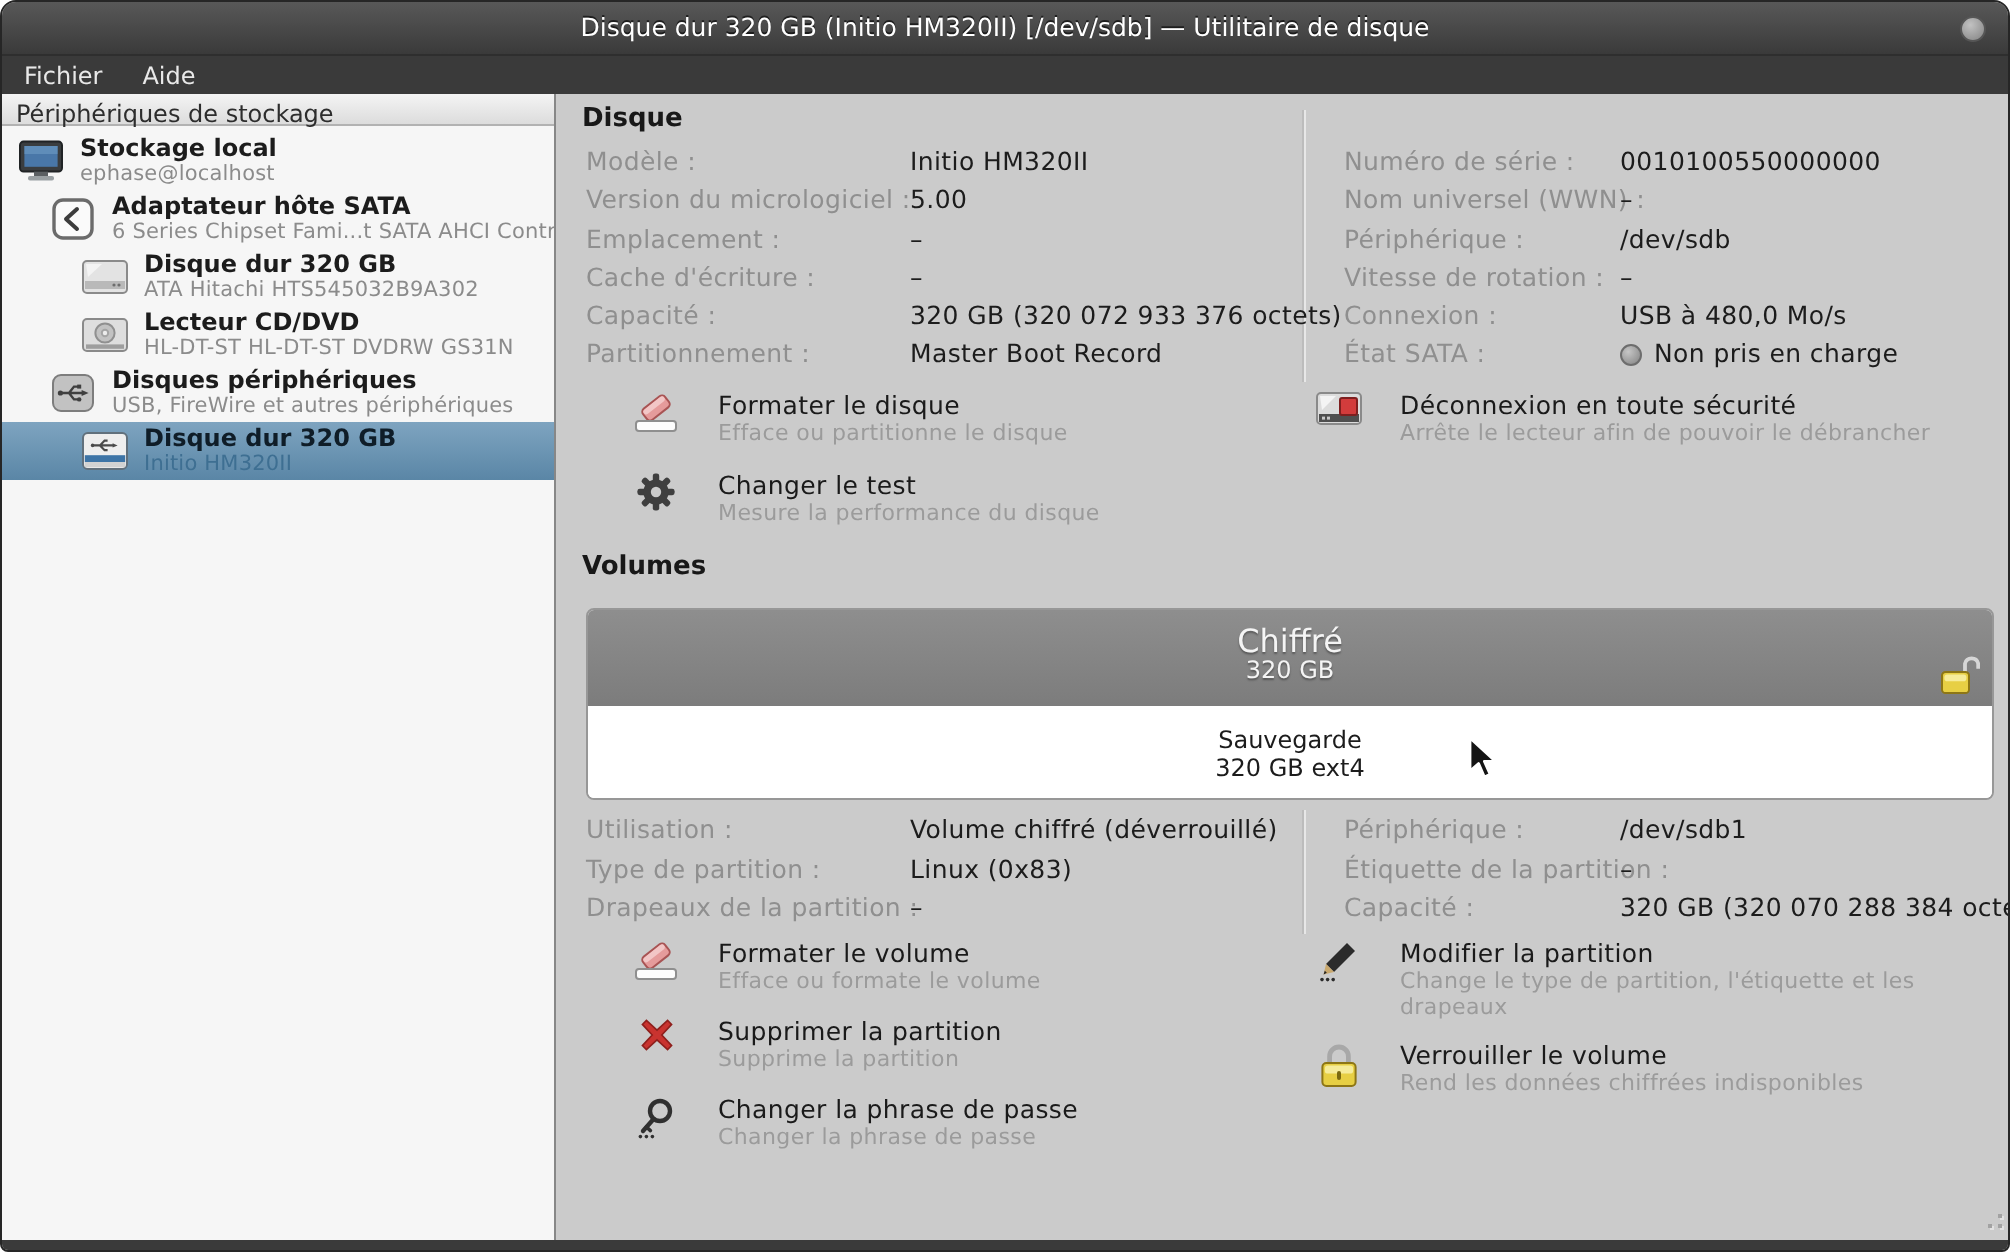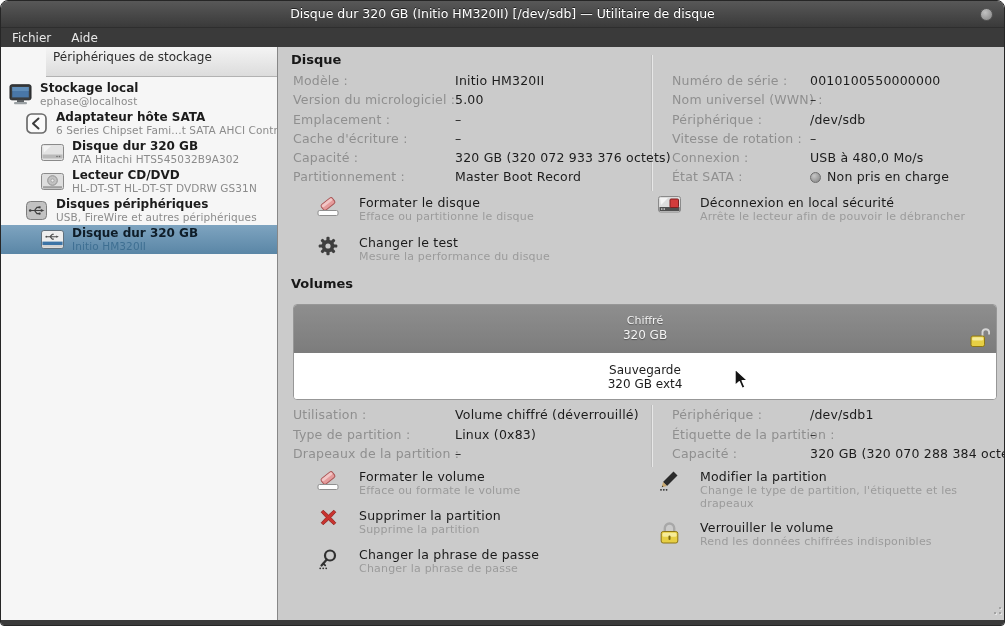--- a/index.html
+++ b/index.html
@@ -19,22 +19,22 @@
     background:radial-gradient(circle at 38% 32%,#c2c2c2,#828282);border:1px solid #565656;}
   .menubar{position:absolute;top:27px;left:0;right:0;height:19px;background:#3a3a3a;
     display:flex;align-items:center;gap:20px;padding-left:11px;}
   .menu-item{font-size:12px;color:#e9e9e9;cursor:default;}
   
   .bodyrow{position:absolute;top:46px;left:0;right:0;bottom:5px;display:flex;}
   .bottom-strip{position:absolute;left:0;right:0;bottom:0;height:5px;background:#3a3a3a;}
   
   .sidebar{width:277px;flex:none;background:#f6f6f6;border-right:1px solid #878787;
     position:relative;overflow:hidden;}
-  .sidebar-header{height:30px;background:linear-gradient(#f4f4f4,#dcdcdc);
-    border-bottom:1px solid #b2b2b2;font-size:12px;color:#2d2d2d;line-height:20px;padding-left:7px;margin-left:45px;}
+  .sidebar-header{height:16px;background:linear-gradient(#f4f4f4,#dcdcdc);
+    border-bottom:1px solid #b2b2b2;font-size:12px;color:#2d2d2d;line-height:20px;padding-left:7px;}
   .tree{padding-top:3px;}
   .tree-item{height:29px;display:flex;align-items:center;white-space:nowrap;overflow:hidden;}
   .ind0{padding-left:6px}.ind1{padding-left:22px}.ind2{padding-left:38px}
   .tree-icon{width:27px;flex:none;display:flex;justify-content:center;align-items:center;}
   .tree-text{margin-left:6px;line-height:13px;overflow:hidden;}
   .tree-title{font-size:12px;font-weight:bold;color:#1c1c1c;}
   .tree-sub{font-size:10.5px;color:#8b8b8b;letter-spacing:.1px;}
   .tree-item.selected{background:linear-gradient(#7ea4c0,#5a86a6);}
   .tree-item.selected .tree-title{color:#0f1d28;}
   .tree-item.selected .tree-sub{color:#3e6f92;}
@@ -57,21 +57,21 @@
   .atitle{font-size:12.5px;color:#1a1a1a;line-height:15px;letter-spacing:.2px;}
   .asub{font-size:11px;color:#9b9b9b;line-height:13px;letter-spacing:.2px;}
   
   .volume-box{position:absolute;left:15px;top:257px;width:704px;height:96px;
     border:1px solid #979797;border-radius:4px;overflow:hidden;background:#ffffff;}
   .vol-encrypted{position:relative;height:48px;color:#f4f4f4;
     background:linear-gradient(#8e8e8e,#7c7c7c),
       repeating-linear-gradient(90deg,rgba(255,255,255,.05) 0 14px,rgba(0,0,0,.05) 14px 28px);
     background-blend-mode:normal;text-align:center;
     text-shadow:0 1px 1px rgba(0,0,0,.35);}
-  .vol-encrypted .l1{padding-top:9px;font-size:11px;line-height:14px;}
+  .vol-encrypted .l1{padding-top:9px;font-size:16px;line-height:14px;}
   .vol-encrypted .l2{font-size:12px;line-height:14px;}
   .vol-fs{position:relative;height:48px;background:#ffffff;text-align:center;color:#1c1c1c;}
   .vol-fs .l1{padding-top:10px;font-size:12px;line-height:14px;}
   .vol-fs .l2{font-size:12px;line-height:14px;}
   .lock-open-wrap{position:absolute;right:6px;bottom:1px;}
   .cursor{position:absolute;left:455px;top:321px;pointer-events:none;}
   .resize-grip{position:absolute;right:3px;bottom:6px;width:12px;height:12px;}
   .resize-grip i{position:absolute;width:2px;height:2px;background:#a2a2a2;
     box-shadow:1px 1px 0 #e2e2e2;}
 </style>
@@ -273,21 +273,21 @@
           <svg width="23" height="19" viewBox="0 0 23 19">
               <rect x="0.5" y="0.5" width="22" height="15.5" rx="2" fill="#dcdcdc" stroke="#8a8a8a"></rect>
               <polygon points="2,2 10,2 3,9" fill="#f4f4f4"></polygon>
               <rect x="1.5" y="11" width="20" height="4" fill="#4f4f4f"></rect>
               <rect x="3" y="12.3" width="1.5" height="1.5" fill="#c9c9c9"></rect>
               <rect x="5.5" y="12.3" width="1.5" height="1.5" fill="#c9c9c9"></rect>
               <rect x="12" y="3" width="8.5" height="8.5" rx="1" fill="#d23c3c" stroke="#7e1f1f"></rect>
             </svg>
         </span>
         <span class="atext">
-          <div class="atitle">Déconnexion en local sécurité</div>
+          <div class="atitle">Déconnexion en toute sécurité</div>
           <div class="asub">Arrête le lecteur afin de pouvoir le débrancher</div>
         </span>
       </div>
 
       <div class="section-title" style="top:229px">Volumes</div>
 
       <div class="volume-box">
         <div class="vol-encrypted">
           <div class="l1">Chiffré</div>
           <div class="l2">320 GB</div>

